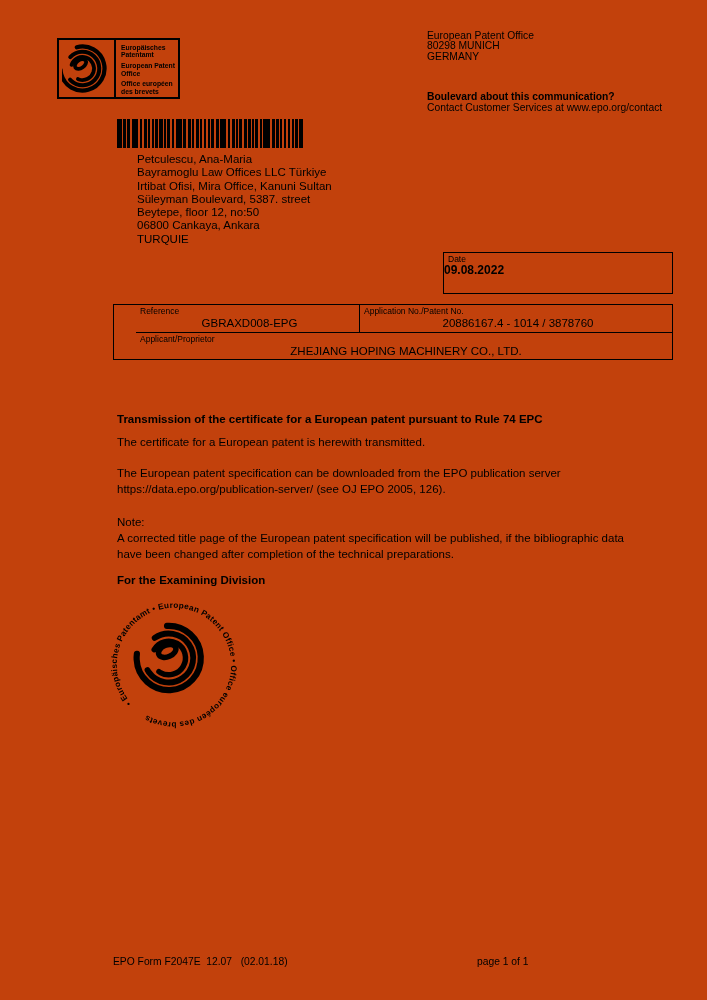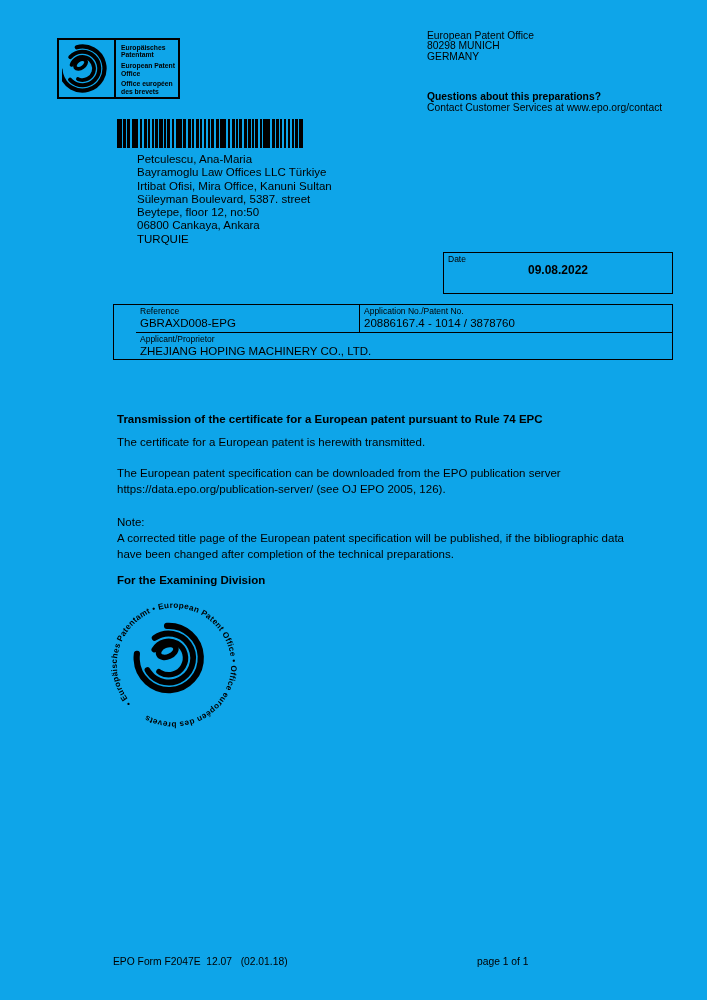--- a/index.html
+++ b/index.html
@@ -4,21 +4,21 @@
 <style>
   * { margin:0; padding:0; box-sizing:border-box; }
   html,body { background:#fff; }
   body {
     font-family:"Liberation Sans","DejaVu Sans",sans-serif;
     color:#000;
   }
   .page {
     position:relative;
     width:707px; height:1000px;
-    background:#0ea5e9;
+    background:#c2410c;
     overflow:hidden;
   }
 
   
   .logo-box {
     position:absolute; left:57px; top:38px;
     width:123px; height:61px;
     border:2px solid #000;
     display:flex;
   }
@@ -60,35 +60,35 @@
   }
   .recipient span { display:block;padding-left:20px; }
 
   
   .date-box {
     position:absolute; left:443px; top:252px;
     width:230px; height:42px;
     border:1.5px solid #000;
   }
   .date-label { position:absolute; left:4px; top:1px; font-size:8.5px; }
-  .date-value { text-align:center; margin-top:10px; font-size:12px; font-weight:bold; }
+  .date-value { text-align:left; margin-top:10px; font-size:12px; font-weight:bold; }
 
   
   .ref-table {
     position:absolute; left:113px; top:304px;
     width:560px; border:1px solid #000;
     font-size:11.5px;
     padding-left:22px;
   }
   .ref-row1 { display:flex; height:28px; border-bottom:1px solid #000; }
   .ref-cell-left { width:224px; border-right:1px solid #000; padding:2px 0 0 4px; }
   .ref-cell-right { flex:1; padding:2px 0 0 4px; }
   .ref-row2 { height:26px; padding:2px 0 0 4px; }
   .cell-label { display:block; font-size:8.5px; line-height:9.5px; }
-  .cell-value { display:block; line-height:13px; }
+  .cell-value { display:block; line-height:13px;text-align:center; }
 
   
   .body-title {
     position:absolute; left:117px; top:413px;
     font-size:11.5px; font-weight:bold; white-space:nowrap;
   }
   .para1 { position:absolute; left:117px; top:436px; font-size:11.5px; }
   .para2 { position:absolute; left:117px; top:466px; font-size:11.5px; line-height:15.5px; }
   .para2 .url { font-weight:normal; }
   .note-block { position:absolute; left:117px; top:514px; font-size:11.5px; line-height:16px; }
@@ -139,21 +139,21 @@
     </div>
   </div>
 
   <div class="office-address">
     <div>European Patent Office</div>
     <div>80298 MUNICH</div>
     <div>GERMANY</div>
   </div>
 
   <div class="questions">
-    <div class="q-title">Questions about this preparations?</div>
+    <div class="q-title">Boulevard about this communication?</div>
     <div class="q-contact">Contact Customer Services at www.epo.org/contact</div>
   </div>
 
   <div class="barcode"></div>
 
   <div class="recipient">
     <span>Petculescu, Ana-Maria</span>
     <span>Bayramoglu Law Offices LLC Türkiye</span>
     <span>Irtibat Ofisi, Mira Office, Kanuni Sultan</span>
     <span>Süleyman Boulevard, 5387. street</span>

